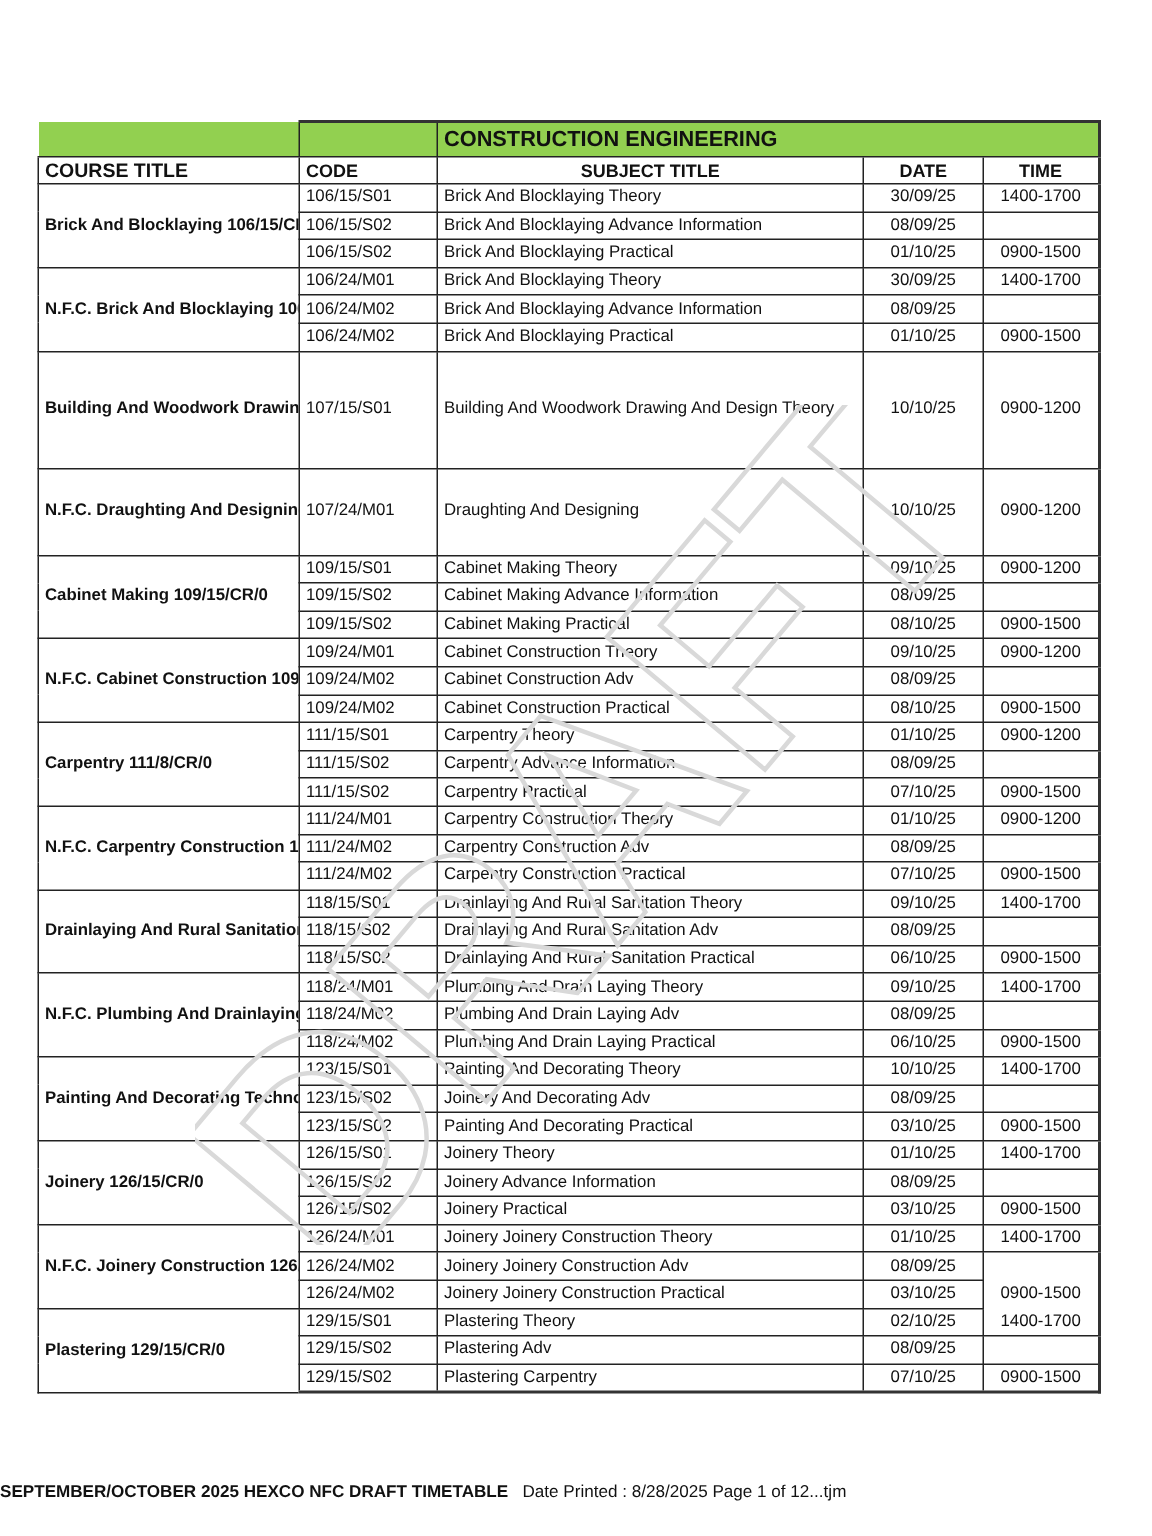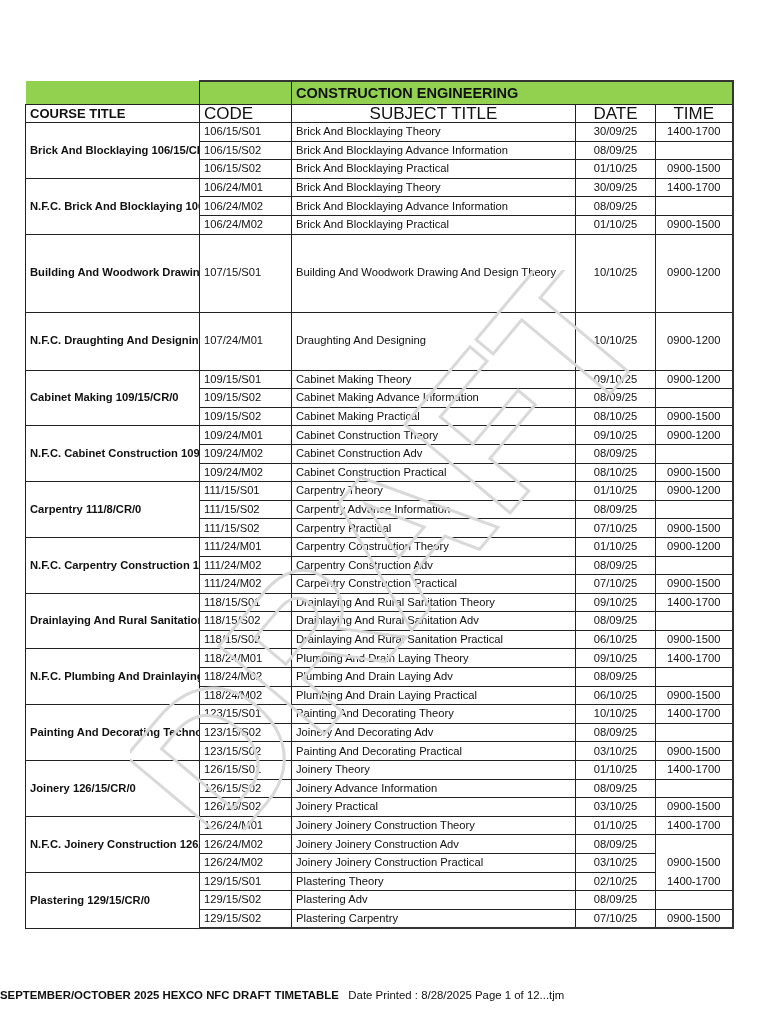--- a/index.html
+++ b/index.html
@@ -11,21 +11,21 @@
   table.tt td { border: 1px solid #222; padding: 0 4px; font-size: 11.2px;
                 line-height: 1; white-space: nowrap; overflow: hidden; vertical-align: middle; }
   col.c1 { width: 174px; } col.c2 { width: 92px; } col.c3 { width: 284px; }
   col.c4 { width: 80px; } col.c5 { width: 77px; }
   tr.green td { background: #92d050; height: 22px; }
   tr.green td.blank-left { border-top: none; border-left: none; border-right: none; border-bottom: 1px solid #222; }
   tr.green td.blank-code { border-top: 2px solid #333; border-right: 1px solid #222; }
   tr.green td.title { font-weight: bold; font-size: 14.5px; border-top: 2px solid #333; border-left: 1px solid #222; border-right: none; padding-left: 4px; }
   tr.green td.title-fill { border-top: 2px solid #333; border-left: none; border-right: none; }
   tr.green td.title-end { border-top: 2px solid #333; border-left: none; border-right: 2px solid #333; }
-  tr.colhdr td { height: 17px; font-size: 17px; }
+  tr.colhdr td { height: 17px; font-size: 12px; font-weight: bold; }
   tr.colhdr td.course { font-weight: bold; font-size: 13px; }
   tr.colhdr td.center { text-align: center; }
   tr.r td { height: 17.6px; }
   td.course-cell { font-weight: bold; font-size: 12.8px; white-space: normal; line-height: 19.5px;
                    padding-left: 2px; border-left: 2px solid #333; }
   td.date, td.time { text-align: center; }
   td.time { border-right: 2px solid #333 !important; }
   tr.last td { border-bottom: 2px solid #333; }
   td.nobtm { border-bottom: none !important; }
   td.notop { border-top: none !important; }

